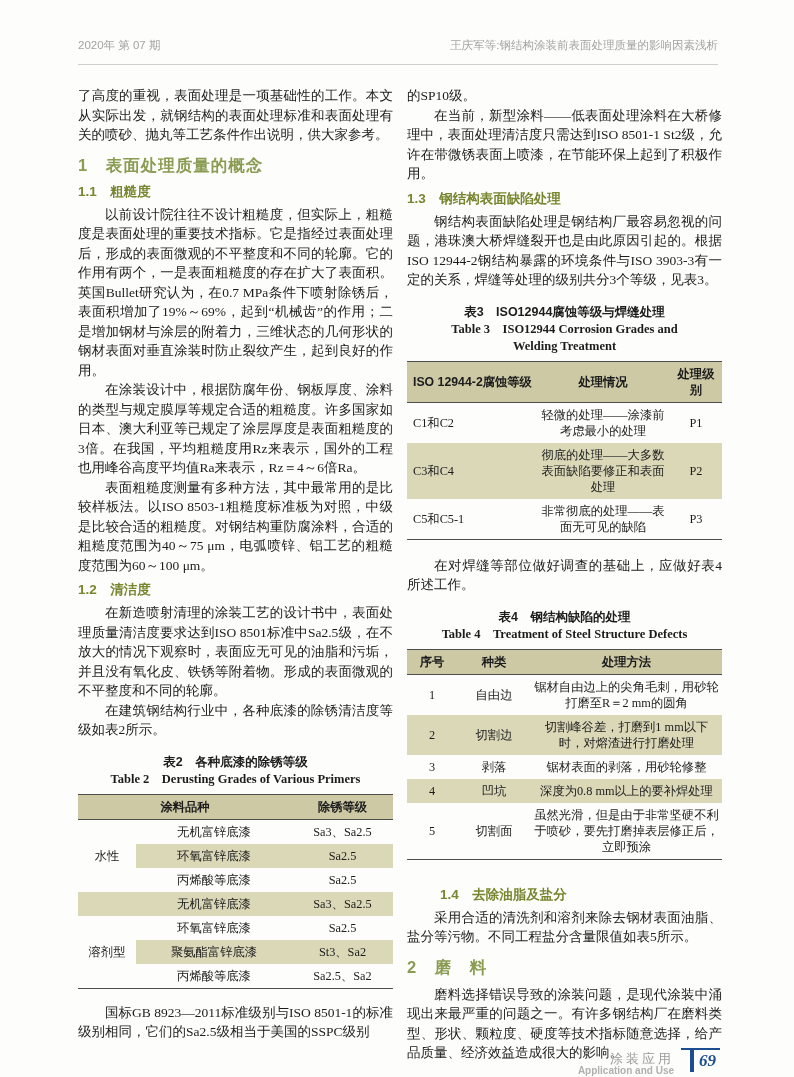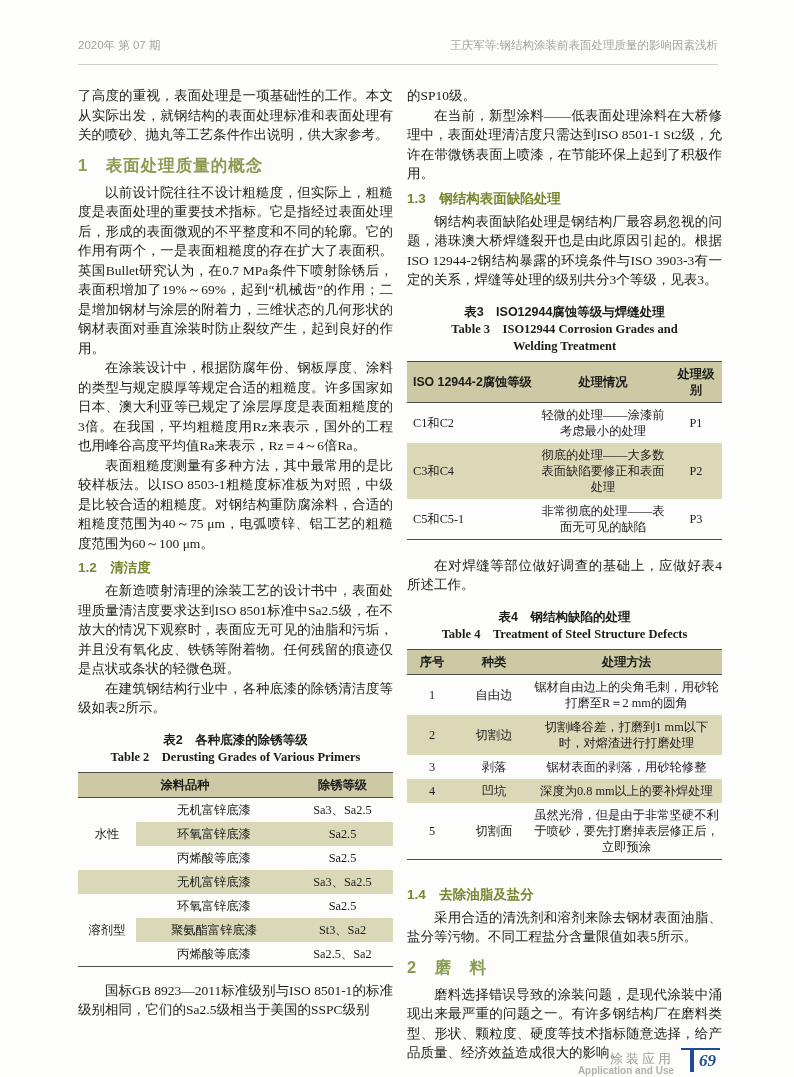--- a/index.html
+++ b/index.html
@@ -117,26 +117,27 @@
   </div>
   <div class="header-rule"></div>
 
   <div class="columns">
 
     <div class="col">
       <p class="noindent">了高度的重视，表面处理是一项基础性的工作。本文从实际出发，就钢结构的表面处理标准和表面处理有关的喷砂、抛丸等工艺条件作出说明，供大家参考。</p>
 
       <h2 class="sec">1　表面处理质量的概念</h2>
 
+      <h3 class="sub">1.1　粗糙度</h3>
       <p>以前设计院往往不设计粗糙度，但实际上，粗糙度是表面处理的重要技术指标。它是指经过表面处理后，形成的表面微观的不平整度和不同的轮廓。它的作用有两个，一是表面粗糙度的存在扩大了表面积。英国Bullet研究认为，在0.7 MPa条件下喷射除锈后，表面积增加了19%～69%，起到“机械齿”的作用；二是增加钢材与涂层的附着力，三维状态的几何形状的钢材表面对垂直涂装时防止裂纹产生，起到良好的作用。</p>
       <p>在涂装设计中，根据防腐年份、钢板厚度、涂料的类型与规定膜厚等规定合适的粗糙度。许多国家如日本、澳大利亚等已规定了涂层厚度是表面粗糙度的3倍。在我国，平均粗糙度用Rz来表示，国外的工程也用峰谷高度平均值Ra来表示，Rz＝4～6倍Ra。</p>
       <p>表面粗糙度测量有多种方法，其中最常用的是比较样板法。以ISO 8503-1粗糙度标准板为对照，中级是比较合适的粗糙度。对钢结构重防腐涂料，合适的粗糙度范围为40～75 μm，电弧喷锌、铝工艺的粗糙度范围为60～100 μm。</p>
 
       <h3 class="sub">1.2　清洁度</h3>
-      <p>在新造喷射清理的涂装工艺的设计书中，表面处理质量清洁度要求达到ISO 8501标准中Sa2.5级，在不放大的情况下观察时，表面应无可见的油脂和污垢，并且没有氧化皮、铁锈等附着物。任何残留的痕迹仅是点状或条状的轻微色斑。</p>
+      <p>在新造喷射清理的涂装工艺的设计书中，表面处理质量清洁度要求达到ISO 8501标准中Sa2.5级，在不放大的情况下观察时，表面应无可见的油脂和污垢，并且没有氧化皮、铁锈等附着物。形成的表面微观的不平整度和不同的轮廓。</p>
       <p>在建筑钢结构行业中，各种底漆的除锈清洁度等级如表2所示。</p>
 
       <div class="tbl-caption">
         <div>表2　各种底漆的除锈等级</div>
         <div class="en">Table 2　Derusting Grades of Various Primers</div>
       </div>
       <table class="data">
         <tbody>
             <tr class="head">
           <td colspan="2" class="t2-head-variety">涂料品种</td>
@@ -249,21 +250,21 @@
           <td>深度为0.8 mm以上的要补焊处理</td>
         </tr>
         <tr>
           <td>5</td>
           <td>切割面</td>
           <td>虽然光滑，但是由于非常坚硬不利于喷砂，要先打磨掉表层修正后，立即预涂</td>
         </tr>
       </tbody>
         </table>
 
-      <h3 class="sub" style="margin-top:26px;">1.4　去除油脂及盐分</h3>
+      <h3 class="sub" style="margin-top:26px;margin-left:33px;">1.4　去除油脂及盐分</h3>
       <p>采用合适的清洗剂和溶剂来除去钢材表面油脂、盐分等污物。不同工程盐分含量限值如表5所示。</p>
 
       <h2 class="sec">2　磨　料</h2>
       <p>磨料选择错误导致的涂装问题，是现代涂装中涌现出来最严重的问题之一。有许多钢结构厂在磨料类型、形状、颗粒度、硬度等技术指标随意选择，给产品质量、经济效益造成很大的影响。</p>
     </div>
   </div>
 
   <div class="page-footer">
     <div class="footer-labels">
       <div class="footer-cn">涂装应用</div>

